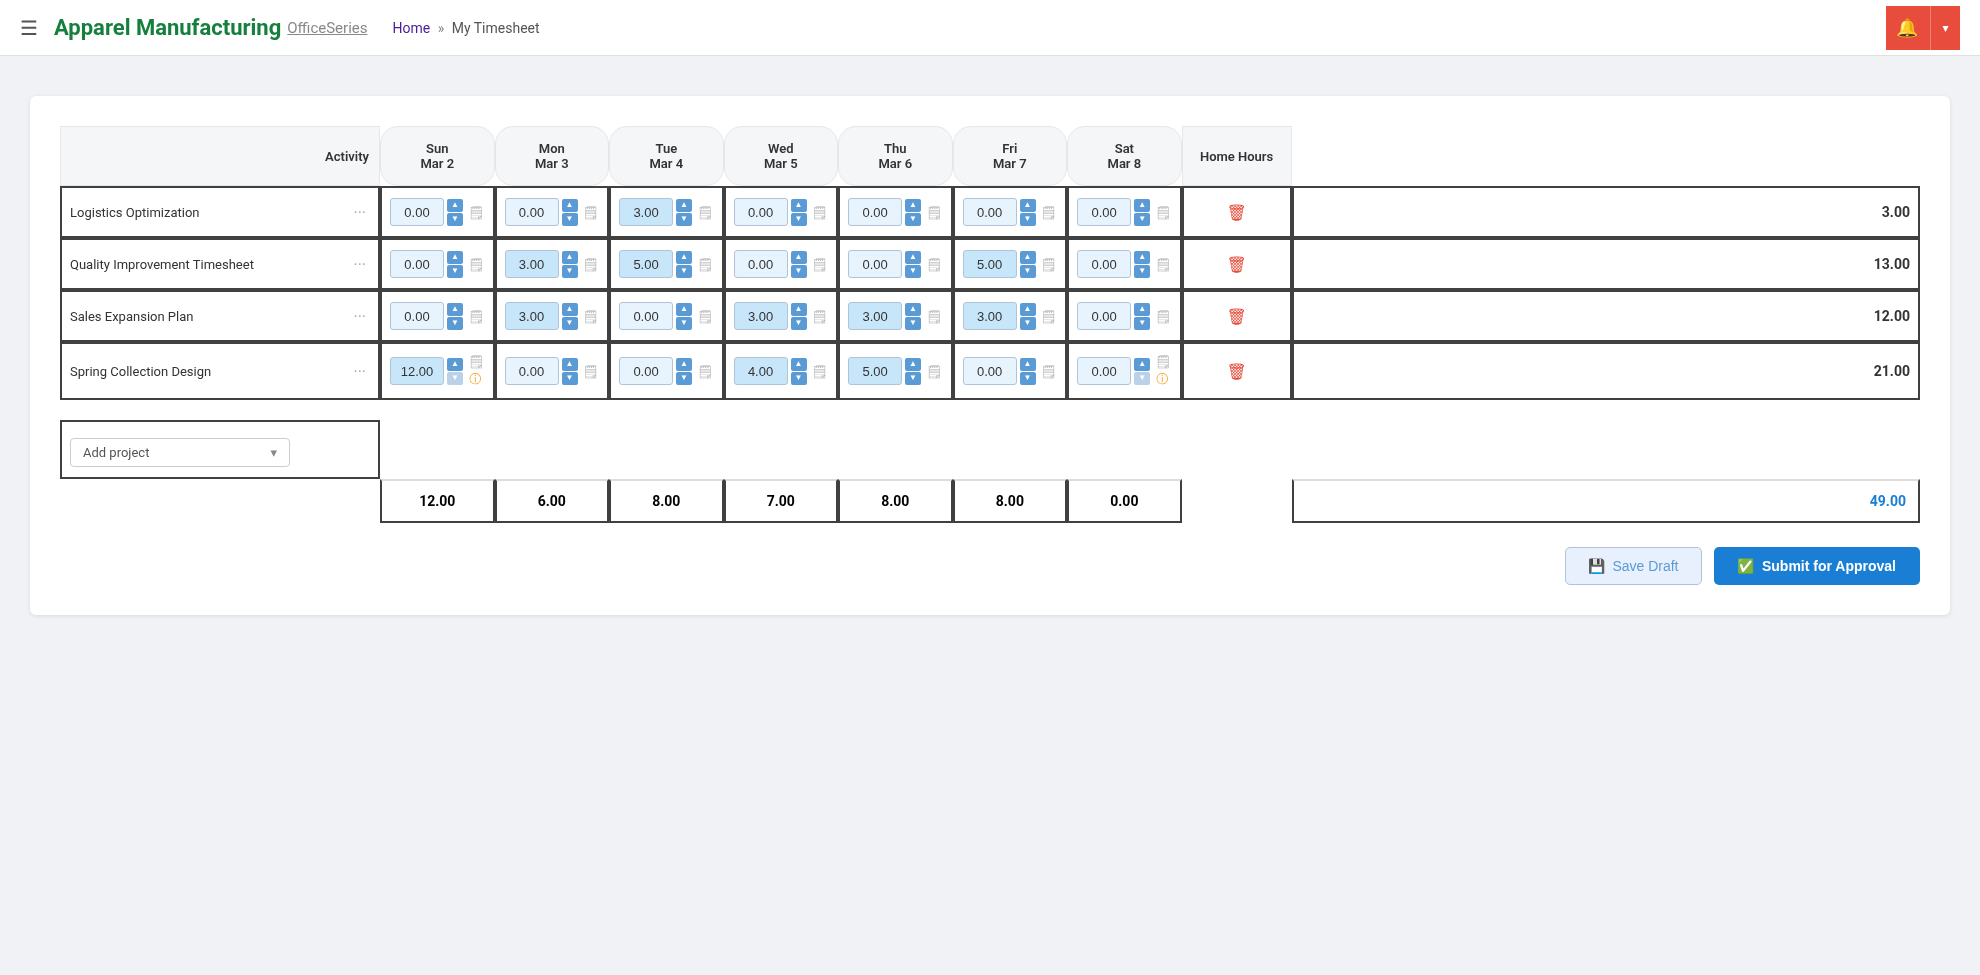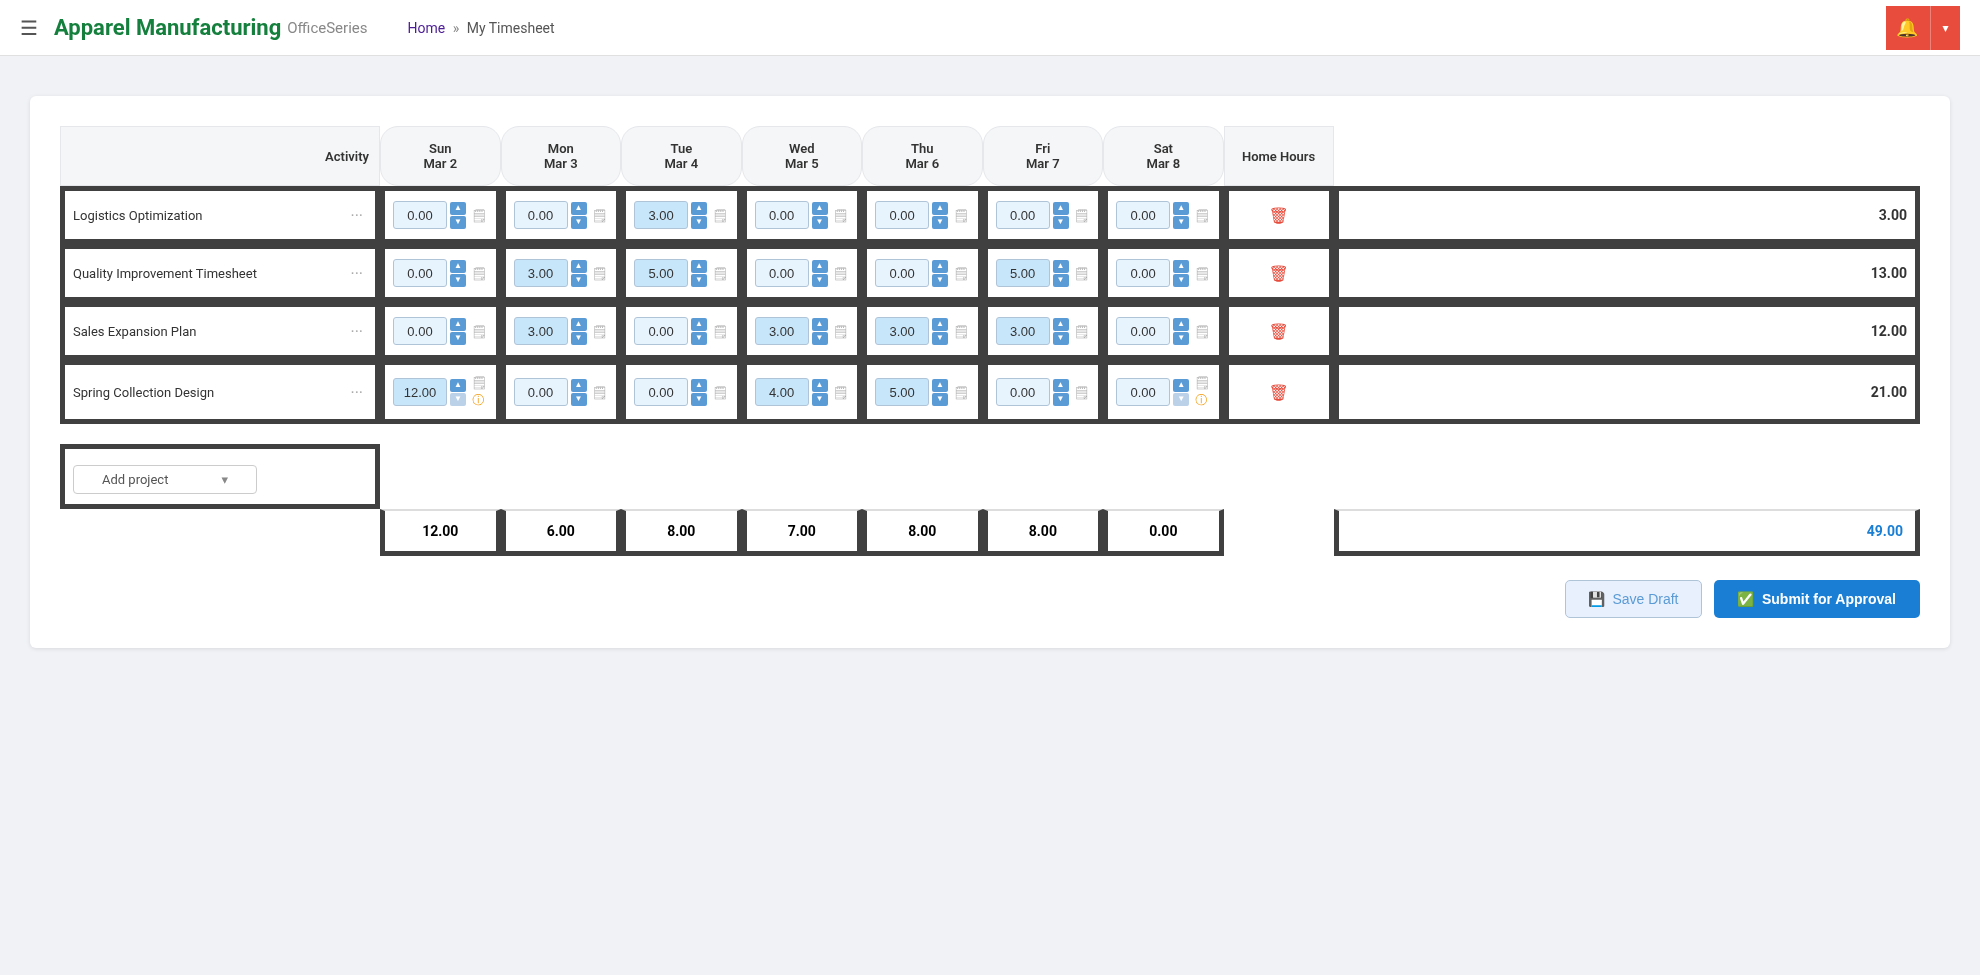--- a/index.html
+++ b/index.html
@@ -23,21 +23,22 @@
     }
     .header-brand {
       font-size: 22px;
       font-weight: 700;
       color: #15803d;
       margin-right: 6px;
     }
     .header-series {
       font-size: 15px;
       color: #888;
-      margin-right: 40px;
+      margin-right: 25px;
+      text-decoration: underline;
     }
     .header-breadcrumb {
       font-size: 14px;
       color: #555;
     }
     .header-breadcrumb a {
       color: #4c1d95;
       text-decoration: none;
     }
     .header-breadcrumb .sep { margin: 0 4px; color: #888; }
@@ -102,21 +103,21 @@
     }
     .timesheet-table th.activity-header {
       text-align: right;
       width: 320px;
     }
     .timesheet-table th.total-header {
       text-align: center;
     }
 
     .timesheet-table td {
-      border: 5px solid #404040;
+      border: 2px solid #404040;
       padding: 10px 8px;
       vertical-align: middle;
     }
     .timesheet-table td.activity-cell {
       font-size: 13px;
       color: #333;
       width: 320px;
     }
     .activity-row-name {
       display: flex;
@@ -216,26 +217,26 @@
       color: #1a7fd4;
     }
     .add-project-cell {
       text-align: left;
     }
     .add-project-dropdown {
       display: flex;
       align-items: center;
       border: 1px solid #ccc;
       border-radius: 4px;
-      padding: 6px 28px;
+      padding: 6px 12px;
       font-size: 13px;
       color: #555;
       cursor: pointer;
       background: #fff;
-      width: 184px;
+      width: 220px;
       justify-content: space-between;
     }
     .add-project-dropdown .chevron {
       color: #888;
     }
 
     
     .footer-actions {
       display: flex;
       justify-content: flex-end;

